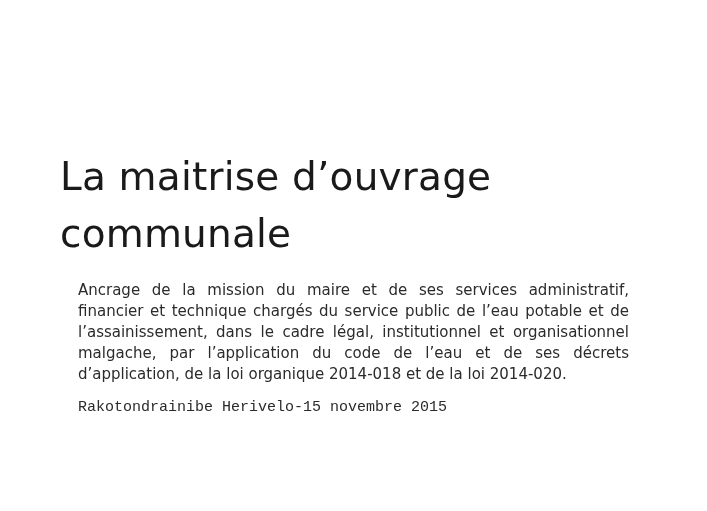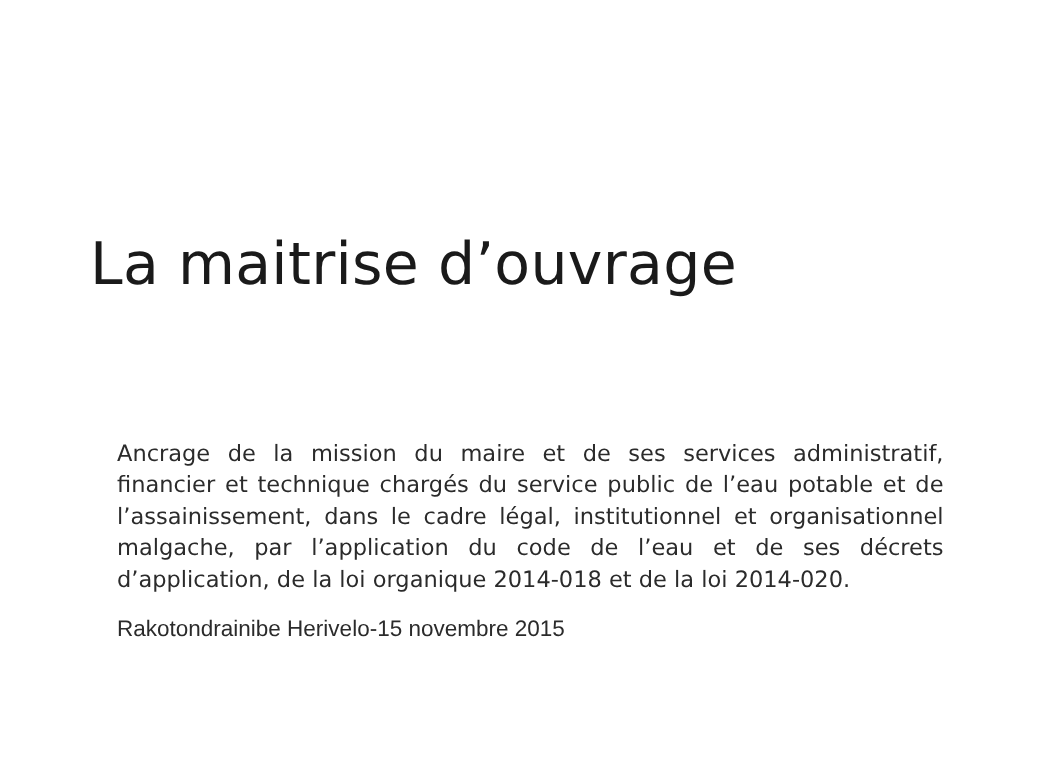--- a/index.html
+++ b/index.html
@@ -30,48 +30,49 @@
     font-family: "DejaVu Sans", sans-serif;
     font-size: 39px;
     line-height: 57px;
     color: #1a1a1a;
     font-weight: 400;
     letter-spacing: 0.2px;
   }
   .body-block {
     position: absolute;
     left: 78px;
-    top: 292px;
+    top: 280px;
     width: 551px;
   }
   .body-text {
     font-family: "DejaVu Sans", sans-serif;
     font-size: 15px;
     line-height: 21px;
     color: #2b2b2b;
     text-align: justify;
     text-justify: inter-word;
     margin: 0;
   }
   .author-text {
-    font-family: Liberation Sans, sans-serif;
+    font-family: Liberation Mono, monospace;
     font-size: 15px;
     line-height: 21px;
     color: #2b2b2b;
     margin: 12px 0 0 0;
     text-align: left;
   }
 </style>
 </head>
 <body>
 
 <div class="slide">
 
   <div class="title-block">
     <div class="title-line">La maitrise d’ouvrage</div>
+    <div class="title-line">communale</div>
   </div>
 
   <div class="body-block">
     <p class="body-text">Ancrage de la mission du maire et de ses services administratif, financier et technique chargés  du service public de l’eau potable et de l’assainissement,   dans le cadre légal, institutionnel et organisationnel malgache, par l’application du code de l’eau et de ses décrets d’application, de la loi organique 2014-018 et de la loi 2014-020.</p>
     <p class="author-text">Rakotondrainibe Herivelo-15 novembre 2015</p>
   </div>
 
 </div>
 
 </body></html>

